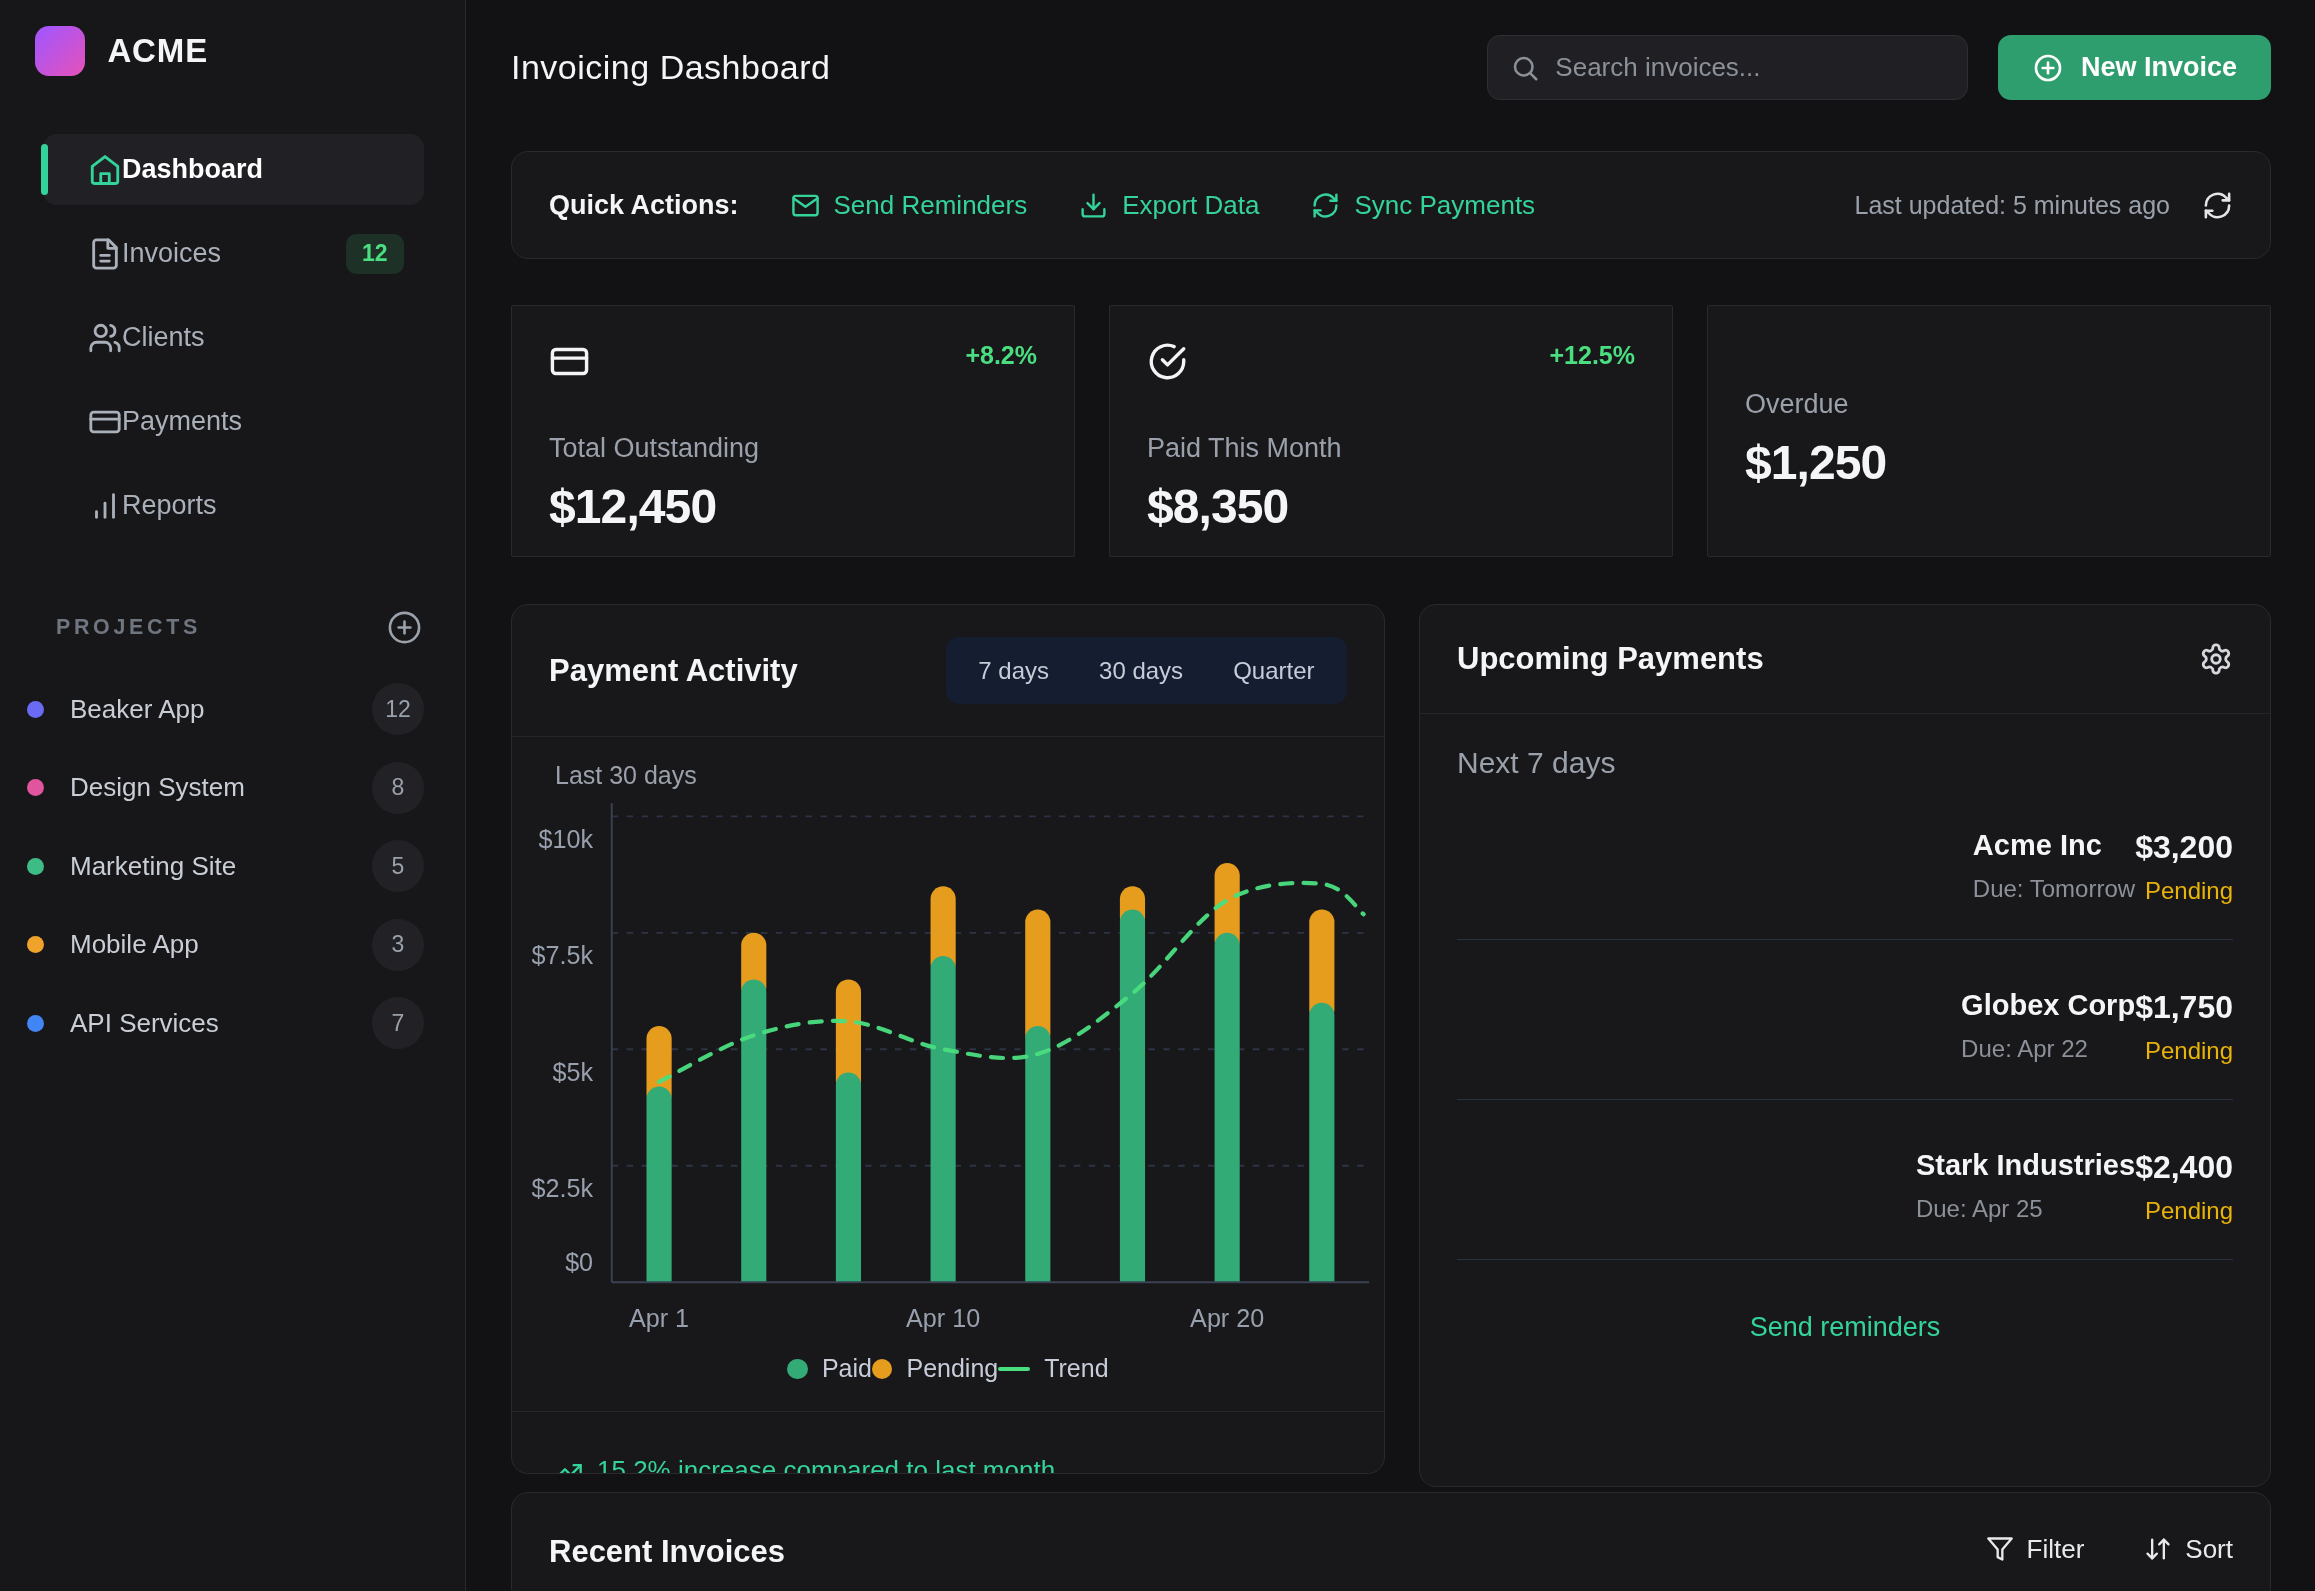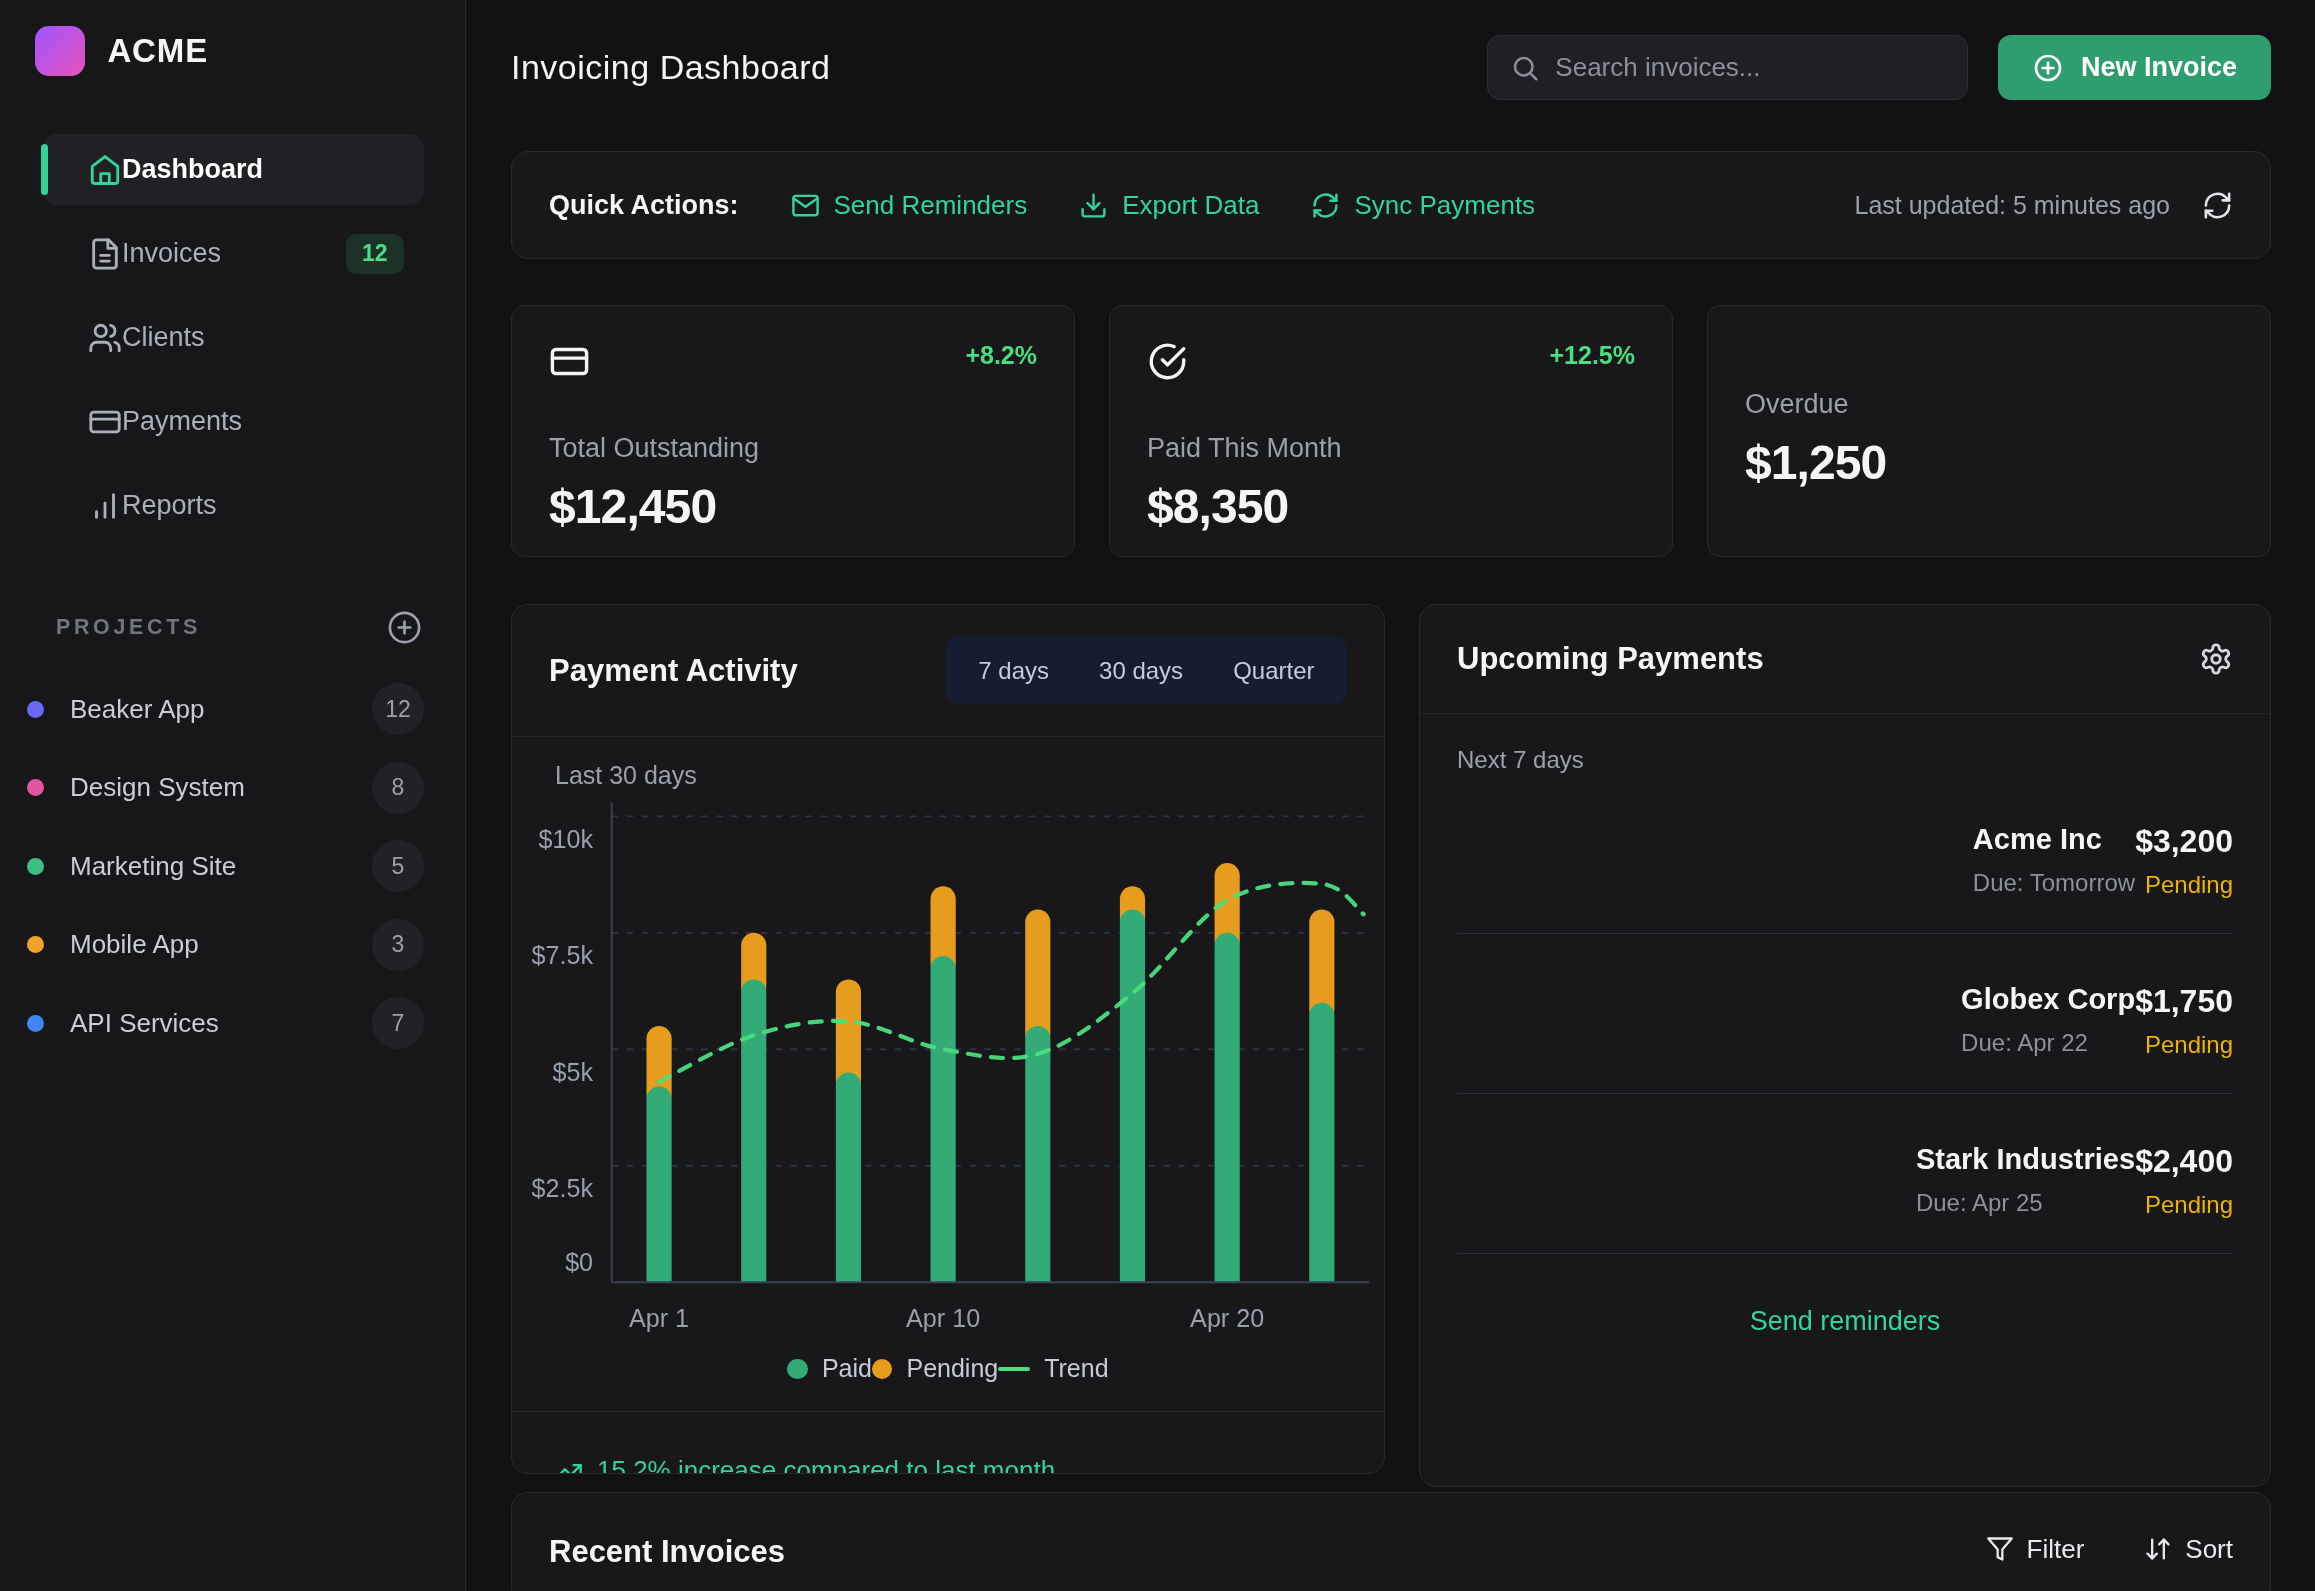--- a/index.html
+++ b/index.html
@@ -49,21 +49,21 @@
   .qa-card{margin-top:51px;height:108px;background:var(--card);border:0.9px solid var(--border);border-radius:17px;display:flex;align-items:center;padding:0 37px;gap:52px}
   .qa-label{font-size:27px;font-weight:bold}
   .qa-link{display:flex;align-items:center;gap:14px;color:var(--accent_green);font-size:26px;text-decoration:none;cursor:pointer}
   .qa-link svg{width:29px;height:29px}
   .qa-right{margin-left:auto;display:flex;align-items:center;gap:32px}
   .qa-updated{color:var(--muted);font-size:25px}
   .qa-refresh{background:none;border:none;color:#e3e5e9;cursor:pointer;display:flex}
   .qa-refresh svg{width:31px;height:31px}
 
   .stats-row{margin-top:46px;display:flex;gap:34px}
-  .stat{flex:1;height:252px;background:var(--card);border:0.9px solid var(--border);border-radius:13px;padding:35px 37px}
+  .stat{flex:1;height:252px;background:var(--card);border:0.9px solid var(--border);border-radius:2px;padding:35px 37px}
   .stat-top{display:flex;align-items:flex-start;justify-content:space-between}
   .stat-icon{color:#f3f4f6}
   .stat-icon svg{width:41px;height:41px}
   .delta{font-size:25px;font-weight:bold}
   .delta.pos{color:var(--positive_green)}
   .delta.neg{color:var(--negative_red)}
   .stat-label{margin-top:48px;color:var(--muted);font-size:27px}
   .stat-value{margin-top:15px;font-size:48px;font-weight:bold;letter-spacing:-0.9px}
 
   .mid-row{margin-top:47px;display:flex;gap:34px;align-items:flex-start}
@@ -81,21 +81,21 @@
   .legend-dot{width:20.5px;height:20.5px;border-radius:50%}
   .legend-line{width:32px;height:3.7px;border-radius:1.9px}
   .chart-divider{margin-top:28px}
   .chart-footer{display:flex;align-items:center;gap:14px;padding:43px 43px;color:var(--accent_green);font-size:26px}
   .chart-footer svg{width:28px;height:28px}
 
   .upcoming-card{flex:1;height:883px}
   .gear-btn{background:none;border:none;color:#d6d8dd;cursor:pointer;display:flex}
   .gear-btn svg{width:34px;height:34px}
   .up-body{padding:32px 37px 0 37px}
-  .up-sub{color:var(--muted);font-size:24px}
+  .up-sub{color:var(--muted);font-size:30px}
   .up-item{display:flex;justify-content:flex-end;margin-top:49px}
   .up-name{font-size:29px;font-weight:bold}
   .up-due{margin-top:13px;color:#8b9099;font-size:24px}
   .up-right{text-align:right}
   .up-amount{font-size:32px;font-weight:bold}
   .up-status{margin-top:11.2px;font-size:24px;color:var(--pending_yellow)}
   .up-divider{height:0.9px;background:var(--divider-blue);margin-top:34px}
   .send-reminders{display:block;text-align:center;margin-top:52px;color:var(--accent_green);font-size:27px;text-decoration:none;cursor:pointer}
 
   .recent-card{margin-top:4.7px;height:112px;padding:41px 37px 0 37px}

